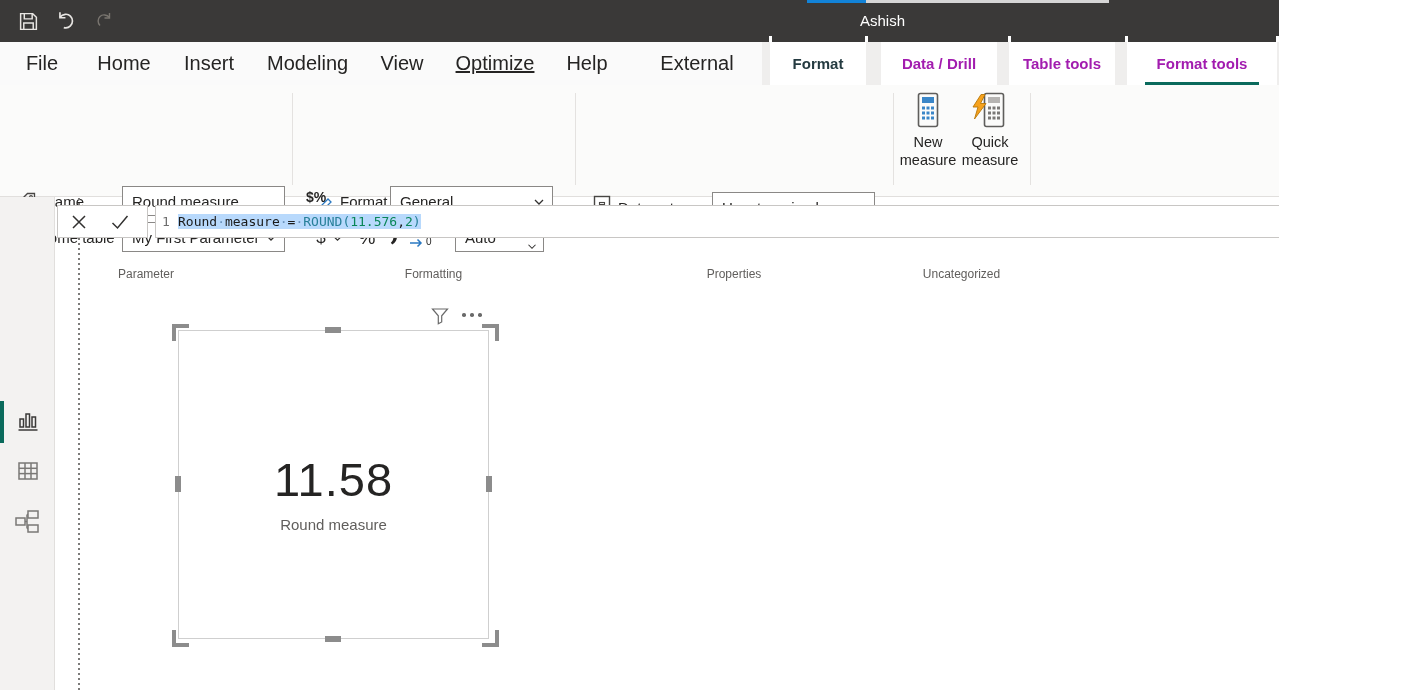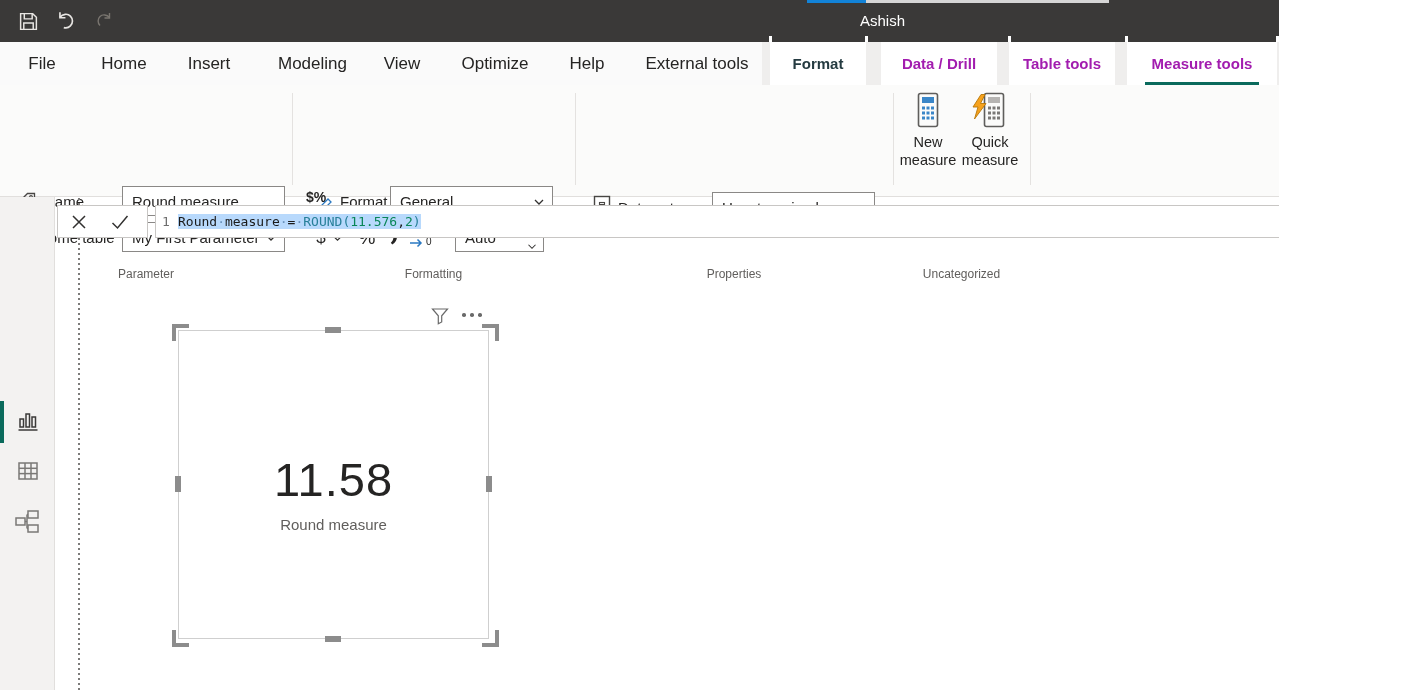--- a/index.html
+++ b/index.html
@@ -7,21 +7,21 @@
          font-family:"Liberation Sans",sans-serif;color:#252423;background:#fff;}
   .abs{position:absolute;}
   
   #titlebar{left:0;top:0;width:1402px;height:42px;background:#3a3938;}
   .tb-btn{display:flex;align-items:center;justify-content:center;width:28px;height:28px;top:7px;}
   #doc-title{top:0;height:42px;line-height:42px;color:#fff;font-size:15px;text-align:center;}
   .notch{top:36px;width:3px;height:6px;background:#fff;}
   
   #tabbar{left:0;top:42px;width:1402px;height:43px;background:#fafafa;}
   #ctx-zone{left:762px;top:0;width:640px;height:43px;background:#efeeed;}
-  .tab{top:0;height:43px;line-height:43px;text-align:center;font-size:17px;color:#252423;cursor:default;}
+  .tab{top:0;height:43px;line-height:43px;text-align:center;font-size:20px;color:#252423;cursor:default;}
   .ctx-card{top:0;height:43px;background:#fff;}
   .ctx-label{width:100%;height:43px;line-height:43px;text-align:center;font-size:15px;font-weight:600;color:#a21caf;}
   #tab-format .ctx-label{color:#253b41;}
   #tab-underline{bottom:0;left:18px;right:18px;height:3px;background:#0a6a5c;}
   
   #ribbon{left:0;top:85px;width:1402px;height:112px;background:#fbfbfa;border-bottom:1px solid #e1dfdd;box-sizing:border-box;}
   .rb-sep{top:8px;width:1px;height:92px;background:#e4e2e0;}
   .grp-label{top:97px;font-size:12px;color:#605e5c;text-align:center;}
   .rb-label{height:30px;display:flex;align-items:center;font-size:15px;color:#252423;}
   .rb-input,.rb-select{box-sizing:border-box;height:30px;background:#fff;border:1px solid #8a8886;
@@ -94,35 +94,35 @@
     <div class="abs notch" style="left:1276px;"></div>
   </div>
 
   <div id="tabbar" class="abs">
     <div id="ctx-zone" class="abs"></div>
     <div class="abs tab" style="left:12px;width:60px;">File</div>
     <div class="abs tab" style="left:94px;width:60px;">Home</div>
     <div class="abs tab" style="left:179px;width:60px;">Insert</div>
     <div class="abs tab" style="left:267px;width:80px;text-align:right;">Modeling</div>
     <div class="abs tab" style="left:372px;width:60px;">View</div>
-    <div class="abs tab" style="left:455px;width:80px;">Optimize</div>
+    <div class="abs tab" style="left:455px;width:80px;text-decoration:underline;">Optimize</div>
     <div class="abs tab" style="left:562px;width:50px;">Help</div>
     <div class="abs tab" style="left:642px;width:110px;">External tools</div>
 
     <div id="tab-format" class="abs ctx-card" style="left:770px;width:96px;">
       <div class="ctx-label">Format</div>
     </div>
     <div class="abs ctx-card" style="left:881px;width:116px;">
       <div class="ctx-label">Data / Drill</div>
     </div>
     <div class="abs ctx-card" style="left:1009px;width:106px;">
       <div class="ctx-label">Table tools</div>
     </div>
     <div class="abs ctx-card" style="left:1127px;width:150px;">
-      <div class="ctx-label">Measure tools</div>
+      <div class="ctx-label">Format tools</div>
       <div id="tab-underline" class="abs"></div>
     </div>
   </div>
 
   <div id="ribbon" class="abs">
 
     <svg class="abs" style="left:17px;top:106px;" width="20" height="20" viewBox="0 0 20 20">
       <path d="M2.5 10.5 L10.5 2.5 H17.5 V9.5 L9.5 17.5 Z" fill="none" stroke="#484644" stroke-width="1.3"></path>
       <circle cx="14" cy="6" r="1.4" fill="none" stroke="#484644" stroke-width="1.1"></circle>
       <path d="M6 11 L11 16 M4.5 12.5 L9.5 17.5" stroke="#484644" stroke-width="1"></path>

